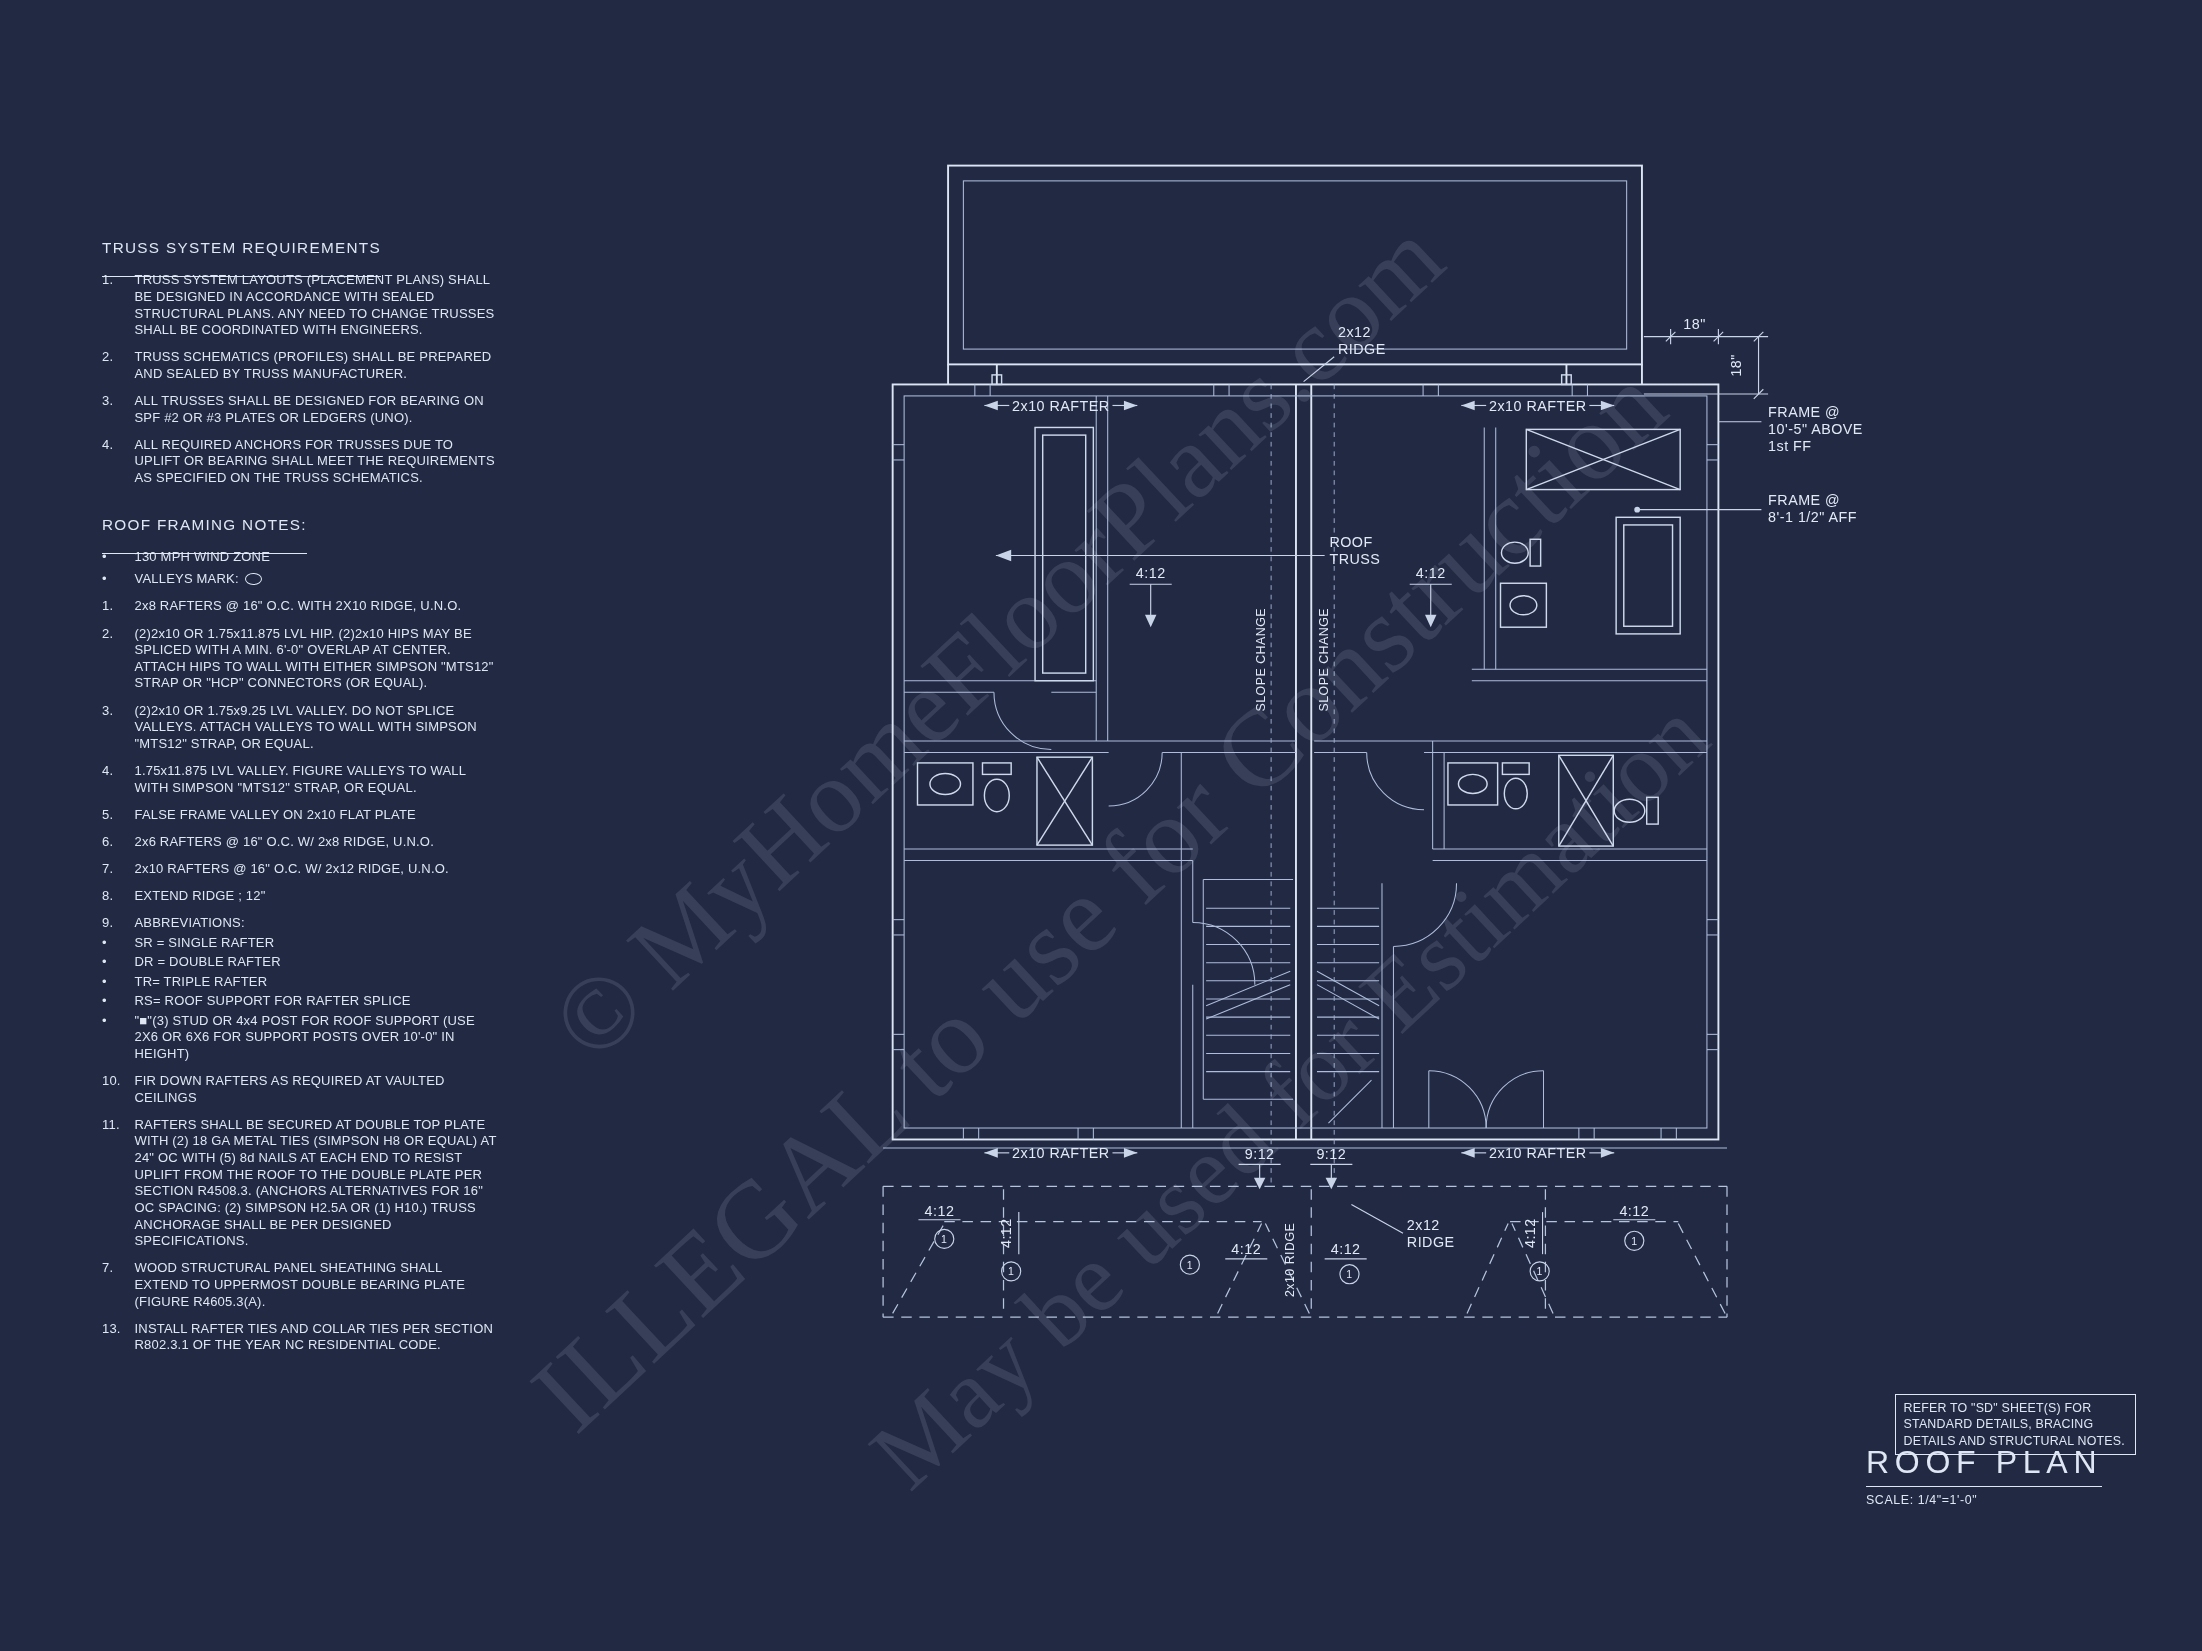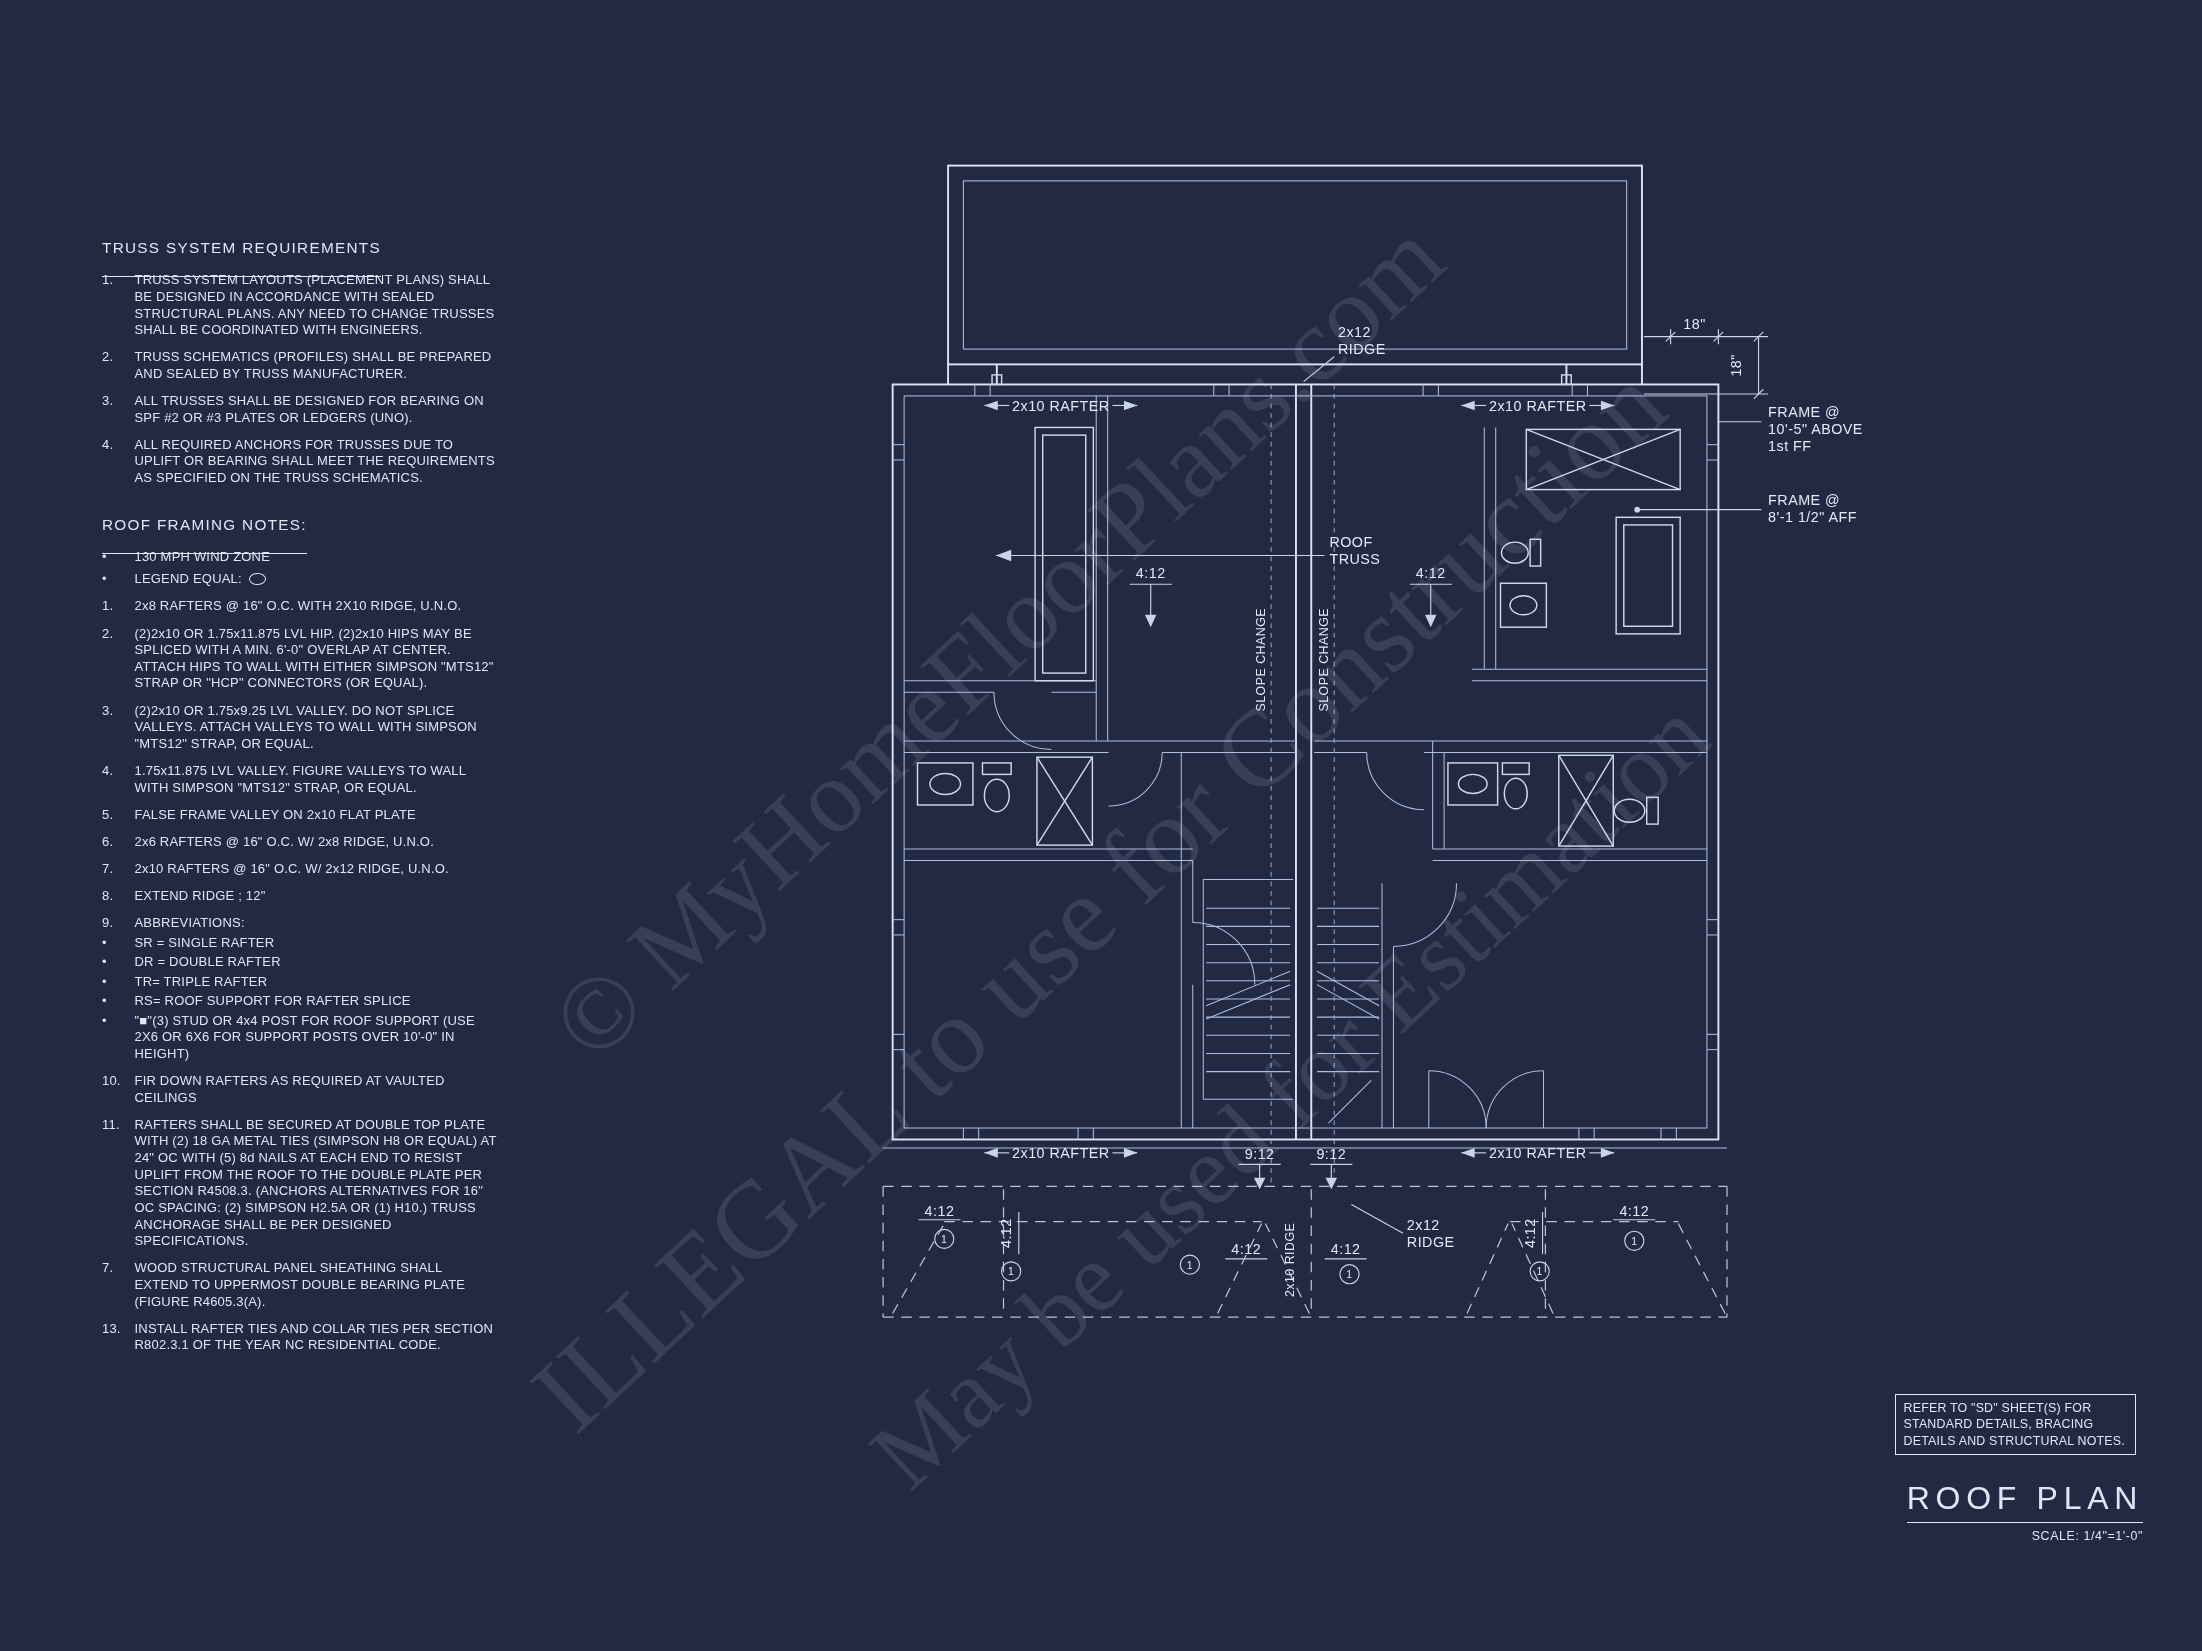--- a/index.html
+++ b/index.html
@@ -36,21 +36,21 @@
   .dash{stroke:#b6c3dd;stroke-width:1.3;fill:none;stroke-dasharray:11 8}
   .dash2{stroke:#9fb0cf;stroke-width:1;fill:none;stroke-dasharray:5 5}
   .annot{stroke:#c9d4e8;stroke-width:1.2;fill:none}
   .ah{fill:#c9d4e8;stroke:none}
   .lbl{font:15px "Liberation Sans",sans-serif;fill:#e2e9f6;letter-spacing:.5px}
   .lbl-s{font-size:13px}
   .lbl-k{font-size:11px}
   
   .refbox{position:absolute;left:1895px;top:1394px;width:241px;border:1.9px solid #dfe7f4;
           padding:4.8px 7.6px;font-size:12.4px;line-height:1.32;letter-spacing:0.2px;z-index:6}
-  .tblock{position:absolute;left:1866px;top:1480px;width:277px;text-align:right;z-index:6}
+  .tblock{position:absolute;left:1866px;top:1444px;width:277px;z-index:6}
   .tblock .title{display:inline-block;font-size:32px;letter-spacing:5.7px;
                  border-bottom:1.9px solid #dfe7f4;padding-bottom:4.8px;white-space:nowrap}
   .tblock .scale{margin-top:6.7px;font-size:12.4px;letter-spacing:0.6px}
 </style>
 </head>
 <body>
 
 <div class="notes">
 
   <div class="sec-title">
@@ -78,21 +78,21 @@
     <div class="sec-title">
       <span class="u">ROOF FRAMING NOTES:</span>
     </div>
 
     <div class="note-row semitight">
       <span>•</span>
       <span>130 MPH WIND ZONE</span>
     </div>
     <div class="note-row">
       <span>•</span>
-      <span><span>LEGEND EQUAL:</span><span class="legend-ellipse"></span></span>
+      <span><span>VALLEYS MARK:</span><span class="legend-ellipse"></span></span>
     </div>
 
     <div class="note-row">
       <span>1.</span>
       <span>2x8 RAFTERS @ 16" O.C. WITH 2X10 RIDGE, U.N.O.</span>
     </div>
     <div class="note-row">
       <span>2.</span>
       <span>(2)2x10 OR 1.75x11.875 LVL HIP.  (2)2x10 HIPS MAY BE SPLICED WITH A MIN. 6'-0" OVERLAP AT CENTER. ATTACH HIPS TO WALL WITH EITHER SIMPSON "MTS12" STRAP OR "HCP" CONNECTORS (OR EQUAL).</span>
     </div>

